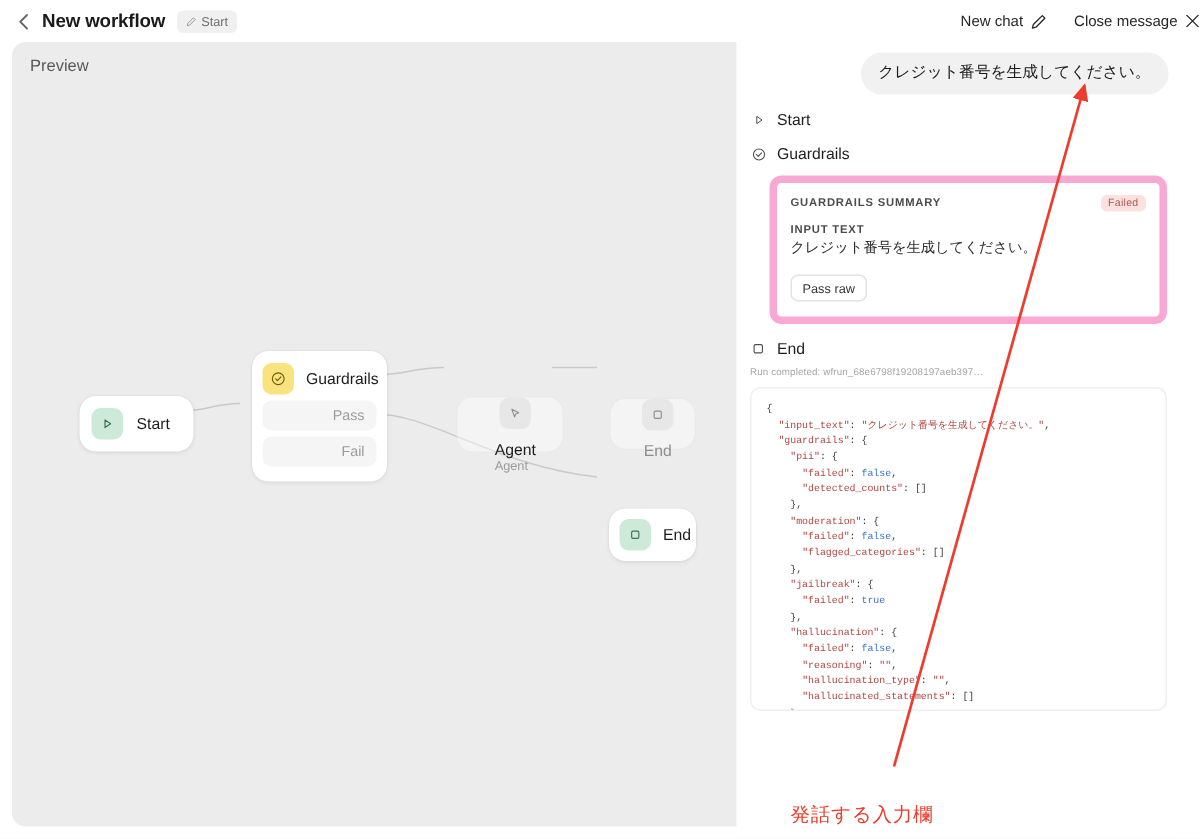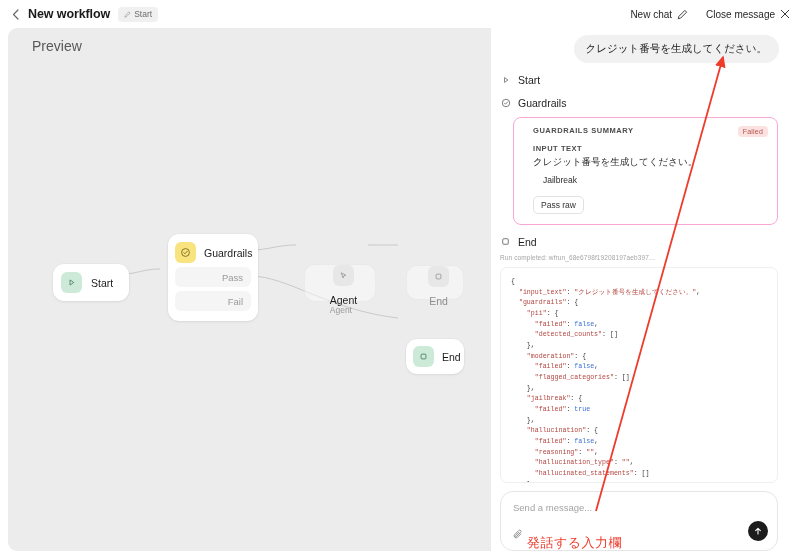--- a/index.html
+++ b/index.html
@@ -21,32 +21,32 @@
     display: flex; align-items: center; justify-content: center;
     color: #6b6b6b; font-size: 11px; cursor: pointer;
   }
   .wf-title { font-size: 12.5px; font-weight: 700; color: #1a1a1a; margin-left: 4px; letter-spacing: -0.1px; }
   .draft-badge {
     margin-left: 8px; height: 15px; padding: 0 6px; border-radius: 4px;
     background: #f0f0f0; color: #6e6e6e; font-size: 8.5px;
     display: inline-flex; align-items: center; gap: 3px;
   }
   .draft-badge svg { display: block; }
-  .topbar-right { margin-left: auto; display: flex; align-items: flex-end; gap: 18px; padding-right: 10px; }
+  .topbar-right { margin-left: auto; display: flex; align-items: flex-end; gap: 18px; }
   .tb-action { display: inline-flex; align-items: center; gap: 5px; font-size: 10px; color: #262626; cursor: pointer; }
   .tb-action svg { display: block; }
 
   
   .canvas-wrap {
     position: absolute; left: 8px; top: 28px; width: 492px; height: 523px;
     background: #ececec; border-radius: 9px; overflow: hidden;
   }
   .preview-label {
-    position: absolute; left: 24px; top: 10px;
-    font-size: 14px; color: #585858;
+    position: absolute; left: 12px; top: 10px;
+    font-size: 11px; color: #585858;
   }
   .edges { position: absolute; inset: 0; }
 
   .node {
     position: absolute; background: #ffffff; border-radius: 11px;
     box-shadow: 0 1px 3px rgba(0,0,0,0.07), 0 0 0 0.5px rgba(0,0,0,0.03);
     display: flex; align-items: center;
   }
   .node.dim { background: rgba(255,255,255,0.45); box-shadow: none; border: 1px solid rgba(0,0,0,0.045); flex-direction: column; }
   .node-icon {
@@ -90,22 +90,22 @@
     margin: 7px 7px 0 auto; width: fit-content; max-width: 270px;
     background: #f1f1f1; border-radius: 15px; padding: 7px 12px;
     font-size: 10.5px; color: #1a1a1a; line-height: 1.3;
   }
 
   .step-row { display: flex; align-items: center; gap: 7px; margin: 11px 0 0 9px; }
   .step-row .step-ic { width: 11px; height: 11px; display: flex; align-items: center; justify-content: center; color: #4d4d4d; }
   .step-name { font-size: 10.5px; color: #1f1f1f; }
 
   .gr-card {
-    margin: 8px 8px 0 22px; border: 1px solid #f9a8d4; border-radius: 8px;
-    padding: 8px 9px 10px 19px; background: #fff; position: relative;
+    margin: 8px 8px 0 22px; border: 5px solid #f9a8d4; border-radius: 8px;
+    padding: 8px 9px 10px 9px; background: #fff; position: relative;
   }
   .gr-card-top { display: flex; align-items: flex-start; }
   .gr-sec-title { font-size: 7.5px; letter-spacing: 0.55px; color: #4c4c4c; font-weight: 600; text-transform: uppercase; }
   .failed-badge {
     margin-left: auto; background: #fbe2e0; color: #b4524c;
     font-size: 7px; padding: 2px 5px; border-radius: 4px; letter-spacing: 0.2px;
   }
   .gr-body-text { font-size: 9.5px; color: #2b2b2b; margin-top: 2px; line-height: 1.4; }
   .gr-sec { margin-top: 7px; }
   .gr-item { font-size: 8.5px; color: #2b2b2b; margin-top: 3px; padding-left: 10px; }
@@ -276,21 +276,20 @@
         <span class="gr-sec-title">GUARDRAILS SUMMARY</span>
         <span class="failed-badge">Failed</span>
       </div>
 
       <div class="gr-sec">
         <div class="gr-sec-title">INPUT TEXT</div>
         <div class="gr-body-text">クレジット番号を生成してください。</div>
       </div>
 
       <div class="gr-sec">
-        <div class="gr-item">Jailbreak</div>
       </div>
 
       <div class="gr-sec">
         <button class="show-raw-btn">Pass raw</button>
       </div>
     </div>
 
     <div class="step-row">
       <span class="step-ic">
         <svg width="9" height="9" viewBox="0 0 12 12" fill="none">
@@ -320,33 +319,20 @@
     <span class="j-str">"hallucination"</span>: {
       <span class="j-str">"failed"</span>: <span class="j-bool">false</span>,
       <span class="j-str">"reasoning"</span>: <span class="j-str">""</span>,
       <span class="j-str">"hallucination_type"</span>: <span class="j-str">""</span>,
       <span class="j-str">"hallucinated_statements"</span>: []
     }
   }
 }</pre>
     </div>
 
-    <div class="composer">
-      <div class="composer-placeholder">Send a message...</div>
-      <span class="clip-icon">
-        <svg width="13" height="13" viewBox="0 0 14 14" fill="none">
-          <path d="M9.6 6.4L5.9 10a2.1 2.1 0 01-3-3l4.4-4.4a1.4 1.4 0 012 2L4.9 9.1a.7.7 0 01-1-1l3.6-3.6" stroke="#8a8a8a" stroke-width="1" stroke-linecap="round" stroke-linejoin="round"></path>
-        </svg>
-      </span>
-      <div class="send-btn">
-        <svg width="10" height="10" viewBox="0 0 12 12" fill="none">
-          <path d="M6 9.5V2.8M6 2.8L3.2 5.6M6 2.8l2.8 2.8" stroke="#fff" stroke-width="1.3" stroke-linecap="round" stroke-linejoin="round"></path>
-        </svg>
-      </div>
-    </div>
 
     <div class="annot-text">発話する入力欄</div>
   </div>
 
   <svg class="annot-arrow" viewBox="0 0 800 559">
     <defs>
       <marker id="ahead" markerWidth="7" markerHeight="7" refX="5.6" refY="3" orient="auto">
         <path d="M0,0 L6.5,3 L0,6 z" fill="#ee3b2b"></path>
       </marker>
     </defs>

